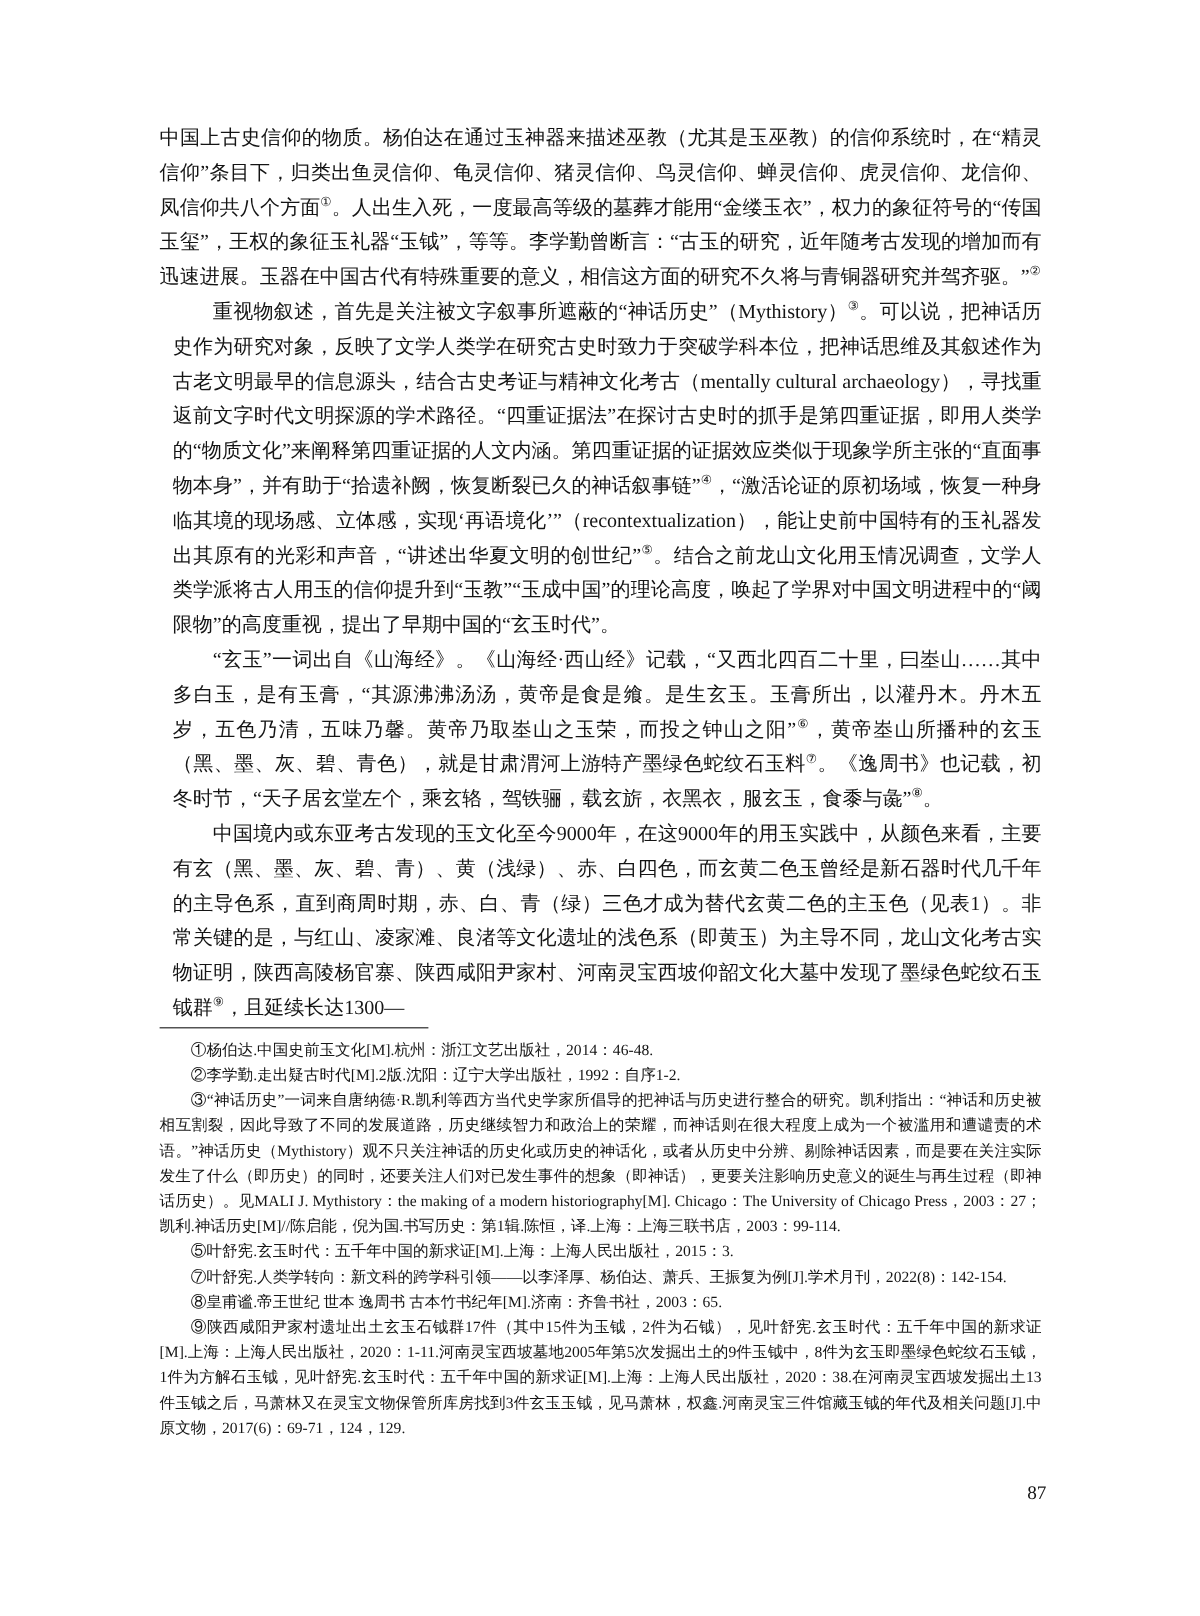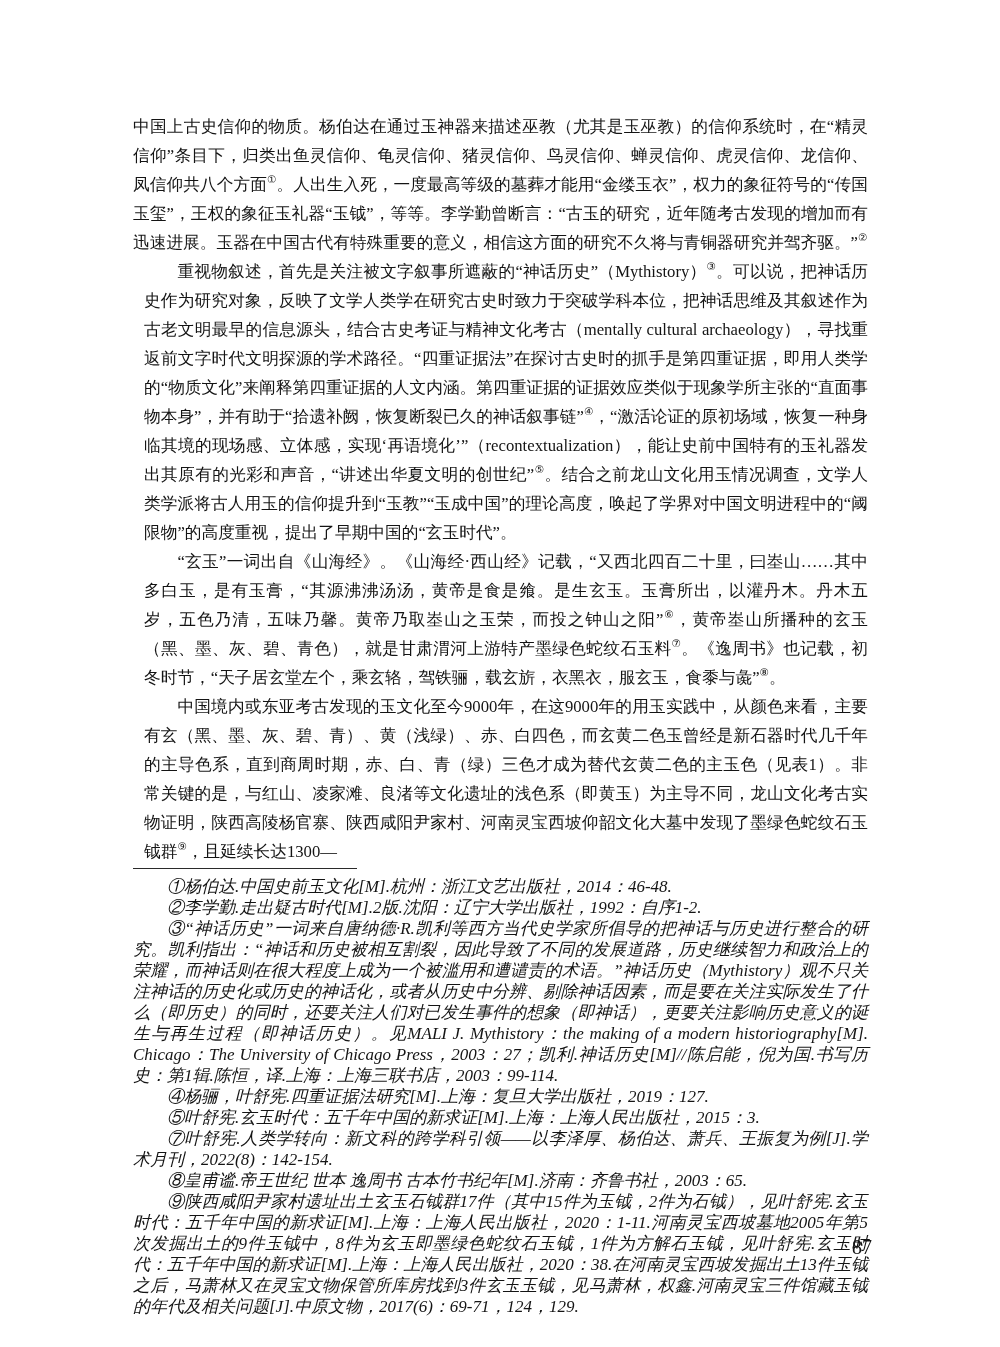--- a/index.html
+++ b/index.html
@@ -12,21 +12,21 @@
     width: 1000px;
     height: 1347px;
     background: #ffffff;
     font-family: "Liberation Serif", "DejaVu Serif", serif;
     color: #141414;
     overflow: hidden;
   }
   .content {
     position: absolute;
     left: 133px;
-    top: 112px;
+    top: 100px;
     width: 735px;
   }
   .body-para {
     margin: 0;
     font-size: 16.7px;
     line-height: 29px;
     text-align: justify;
     letter-spacing: 0;
   }
   .body-para.indent { text-indent: 2em; margin-left: 11px; }
@@ -36,51 +36,49 @@
     vertical-align: super;
   }
   .fn-sep {
     border: none;
     border-top: 1.5px solid #2a2a2a;
     width: 224px;
     margin: 2px 0 7px 0;
   }
   .footnote {
     margin: 0;
-    font-size: 17px;
+    font-size: 13px;
     line-height: 21px;
     text-align: justify;
     text-indent: 2em;
-    font-style: italic;
   }
   .page-number {
     position: absolute;
     top: 1236px;
     right: 128px;
-    font-size: 20px;
+    font-size: 16px;
     color: #141414;
   }
 </style>
 </head>
 <body>
 
 <div class="page">
   <div class="content">
     <div>
         <p class="body-para"><span>中国上古史信仰的物质。杨伯达在通过玉神器来描述巫教（尤其是玉巫教）的信仰系统时，在“精灵信仰”条目下，归类出鱼灵信仰、龟灵信仰、猪灵信仰、鸟灵信仰、蝉灵信仰、虎灵信仰、龙信仰、凤信仰共八个方面</span><sup>①</sup><span>。人出生入死，一度最高等级的墓葬才能用“金缕玉衣”，权力的象征符号的“传国玉玺”，王权的象征玉礼器“玉钺”，等等。李学勤曾断言：“古玉的研究，近年随考古发现的增加而有迅速进展。玉器在中国古代有特殊重要的意义，相信这方面的研究不久将与青铜器研究并驾齐驱。”</span><sup>②</sup></p>
         <p class="body-para indent"><span>重视物叙述，首先是关注被文字叙事所遮蔽的“神话历史”（Mythistory）</span><sup>③</sup><span>。可以说，把神话历史作为研究对象，反映了文学人类学在研究古史时致力于突破学科本位，把神话思维及其叙述作为古老文明最早的信息源头，结合古史考证与精神文化考古（mentally cultural archaeology），寻找重返前文字时代文明探源的学术路径。“四重证据法”在探讨古史时的抓手是第四重证据，即用人类学的“物质文化”来阐释第四重证据的人文内涵。第四重证据的证据效应类似于现象学所主张的“直面事物本身”，并有助于“拾遗补阙，恢复断裂已久的神话叙事链”</span><sup>④</sup><span>，“激活论证的原初场域，恢复一种身临其境的现场感、立体感，实现‘再语境化’”（recontextualization），能让史前中国特有的玉礼器发出其原有的光彩和声音，“讲述出华夏文明的创世纪”</span><sup>⑤</sup><span>。结合之前龙山文化用玉情况调查，文学人类学派将古人用玉的信仰提升到“玉教”“玉成中国”的理论高度，唤起了学界对中国文明进程中的“阈限物”的高度重视，提出了早期中国的“玄玉时代”。</span></p>
         <p class="body-para indent"><span>“玄玉”一词出自《山海经》。《山海经·西山经》记载，“又西北四百二十里，曰峚山……其中多白玉，是有玉膏，“其源沸沸汤汤，黄帝是食是飨。是生玄玉。玉膏所出，以灌丹木。丹木五岁，五色乃清，五味乃馨。黄帝乃取峚山之玉荣，而投之钟山之阳”</span><sup>⑥</sup><span>，黄帝峚山所播种的玄玉（黑、墨、灰、碧、青色），就是甘肃渭河上游特产墨绿色蛇纹石玉料</span><sup>⑦</sup><span>。《逸周书》也记载，初冬时节，“天子居玄堂左个，乘玄辂，驾铁骊，载玄旂，衣黑衣，服玄玉，食黍与彘”</span><sup>⑧</sup><span>。</span></p>
         <p class="body-para indent"><span>中国境内或东亚考古发现的玉文化至今9000年，在这9000年的用玉实践中，从颜色来看，主要有玄（黑、墨、灰、碧、青）、黄（浅绿）、赤、白四色，而玄黄二色玉曾经是新石器时代几千年的主导色系，直到商周时期，赤、白、青（绿）三色才成为替代玄黄二色的主玉色（见表1）。非常关键的是，与红山、凌家滩、良渚等文化遗址的浅色系（即黄玉）为主导不同，龙山文化考古实物证明，陕西高陵杨官寨、陕西咸阳尹家村、河南灵宝西坡仰韶文化大墓中发现了墨绿色蛇纹石玉钺群</span><sup>⑨</sup><span>，且延续长达1300—</span></p>
       </div>
     <hr class="fn-sep">
     <div>
         <p class="footnote"><span>①</span><span>杨伯达.中国史前玉文化[M].杭州：浙江文艺出版社，2014：46-48.</span></p>
         <p class="footnote"><span>②</span><span>李学勤.走出疑古时代[M].2版.沈阳：辽宁大学出版社，1992：自序1-2.</span></p>
         <p class="footnote"><span>③</span><span>“神话历史”一词来自唐纳德·R.凯利等西方当代史学家所倡导的把神话与历史进行整合的研究。凯利指出：“神话和历史被相互割裂，因此导致了不同的发展道路，历史继续智力和政治上的荣耀，而神话则在很大程度上成为一个被滥用和遭谴责的术语。”神话历史（Mythistory）观不只关注神话的历史化或历史的神话化，或者从历史中分辨、剔除神话因素，而是要在关注实际发生了什么（即历史）的同时，还要关注人们对已发生事件的想象（即神话），更要关注影响历史意义的诞生与再生过程（即神话历史）。见MALI J. Mythistory：the making of a modern historiography[M]. Chicago：The University of Chicago Press，2003：27；凯利.神话历史[M]//陈启能，倪为国.书写历史：第1辑.陈恒，译.上海：上海三联书店，2003：99-114.</span></p>
-        <p class="footnote"><span>④</span><span>杨骊，叶舒宪.四重证据法研究[M].上海：复旦大学出版社，2019：127.</span></p>
         <p class="footnote"><span>⑤</span><span>叶舒宪.玄玉时代：五千年中国的新求证[M].上海：上海人民出版社，2015：3.</span></p>
         <p class="footnote"><span>⑦</span><span>叶舒宪.人类学转向：新文科的跨学科引领——以李泽厚、杨伯达、萧兵、王振复为例[J].学术月刊，2022(8)：142-154.</span></p>
         <p class="footnote"><span>⑧</span><span>皇甫谧.帝王世纪 世本 逸周书 古本竹书纪年[M].济南：齐鲁书社，2003：65.</span></p>
         <p class="footnote"><span>⑨</span><span>陕西咸阳尹家村遗址出土玄玉石钺群17件（其中15件为玉钺，2件为石钺），见叶舒宪.玄玉时代：五千年中国的新求证[M].上海：上海人民出版社，2020：1-11.河南灵宝西坡墓地2005年第5次发掘出土的9件玉钺中，8件为玄玉即墨绿色蛇纹石玉钺，1件为方解石玉钺，见叶舒宪.玄玉时代：五千年中国的新求证[M].上海：上海人民出版社，2020：38.在河南灵宝西坡发掘出土13件玉钺之后，马萧林又在灵宝文物保管所库房找到3件玄玉玉钺，见马萧林，权鑫.河南灵宝三件馆藏玉钺的年代及相关问题[J].中原文物，2017(6)：69-71，124，129.</span></p>
       </div>
   </div>
   <div class="page-number">87</div>
 </div>
 
 </body></html>

